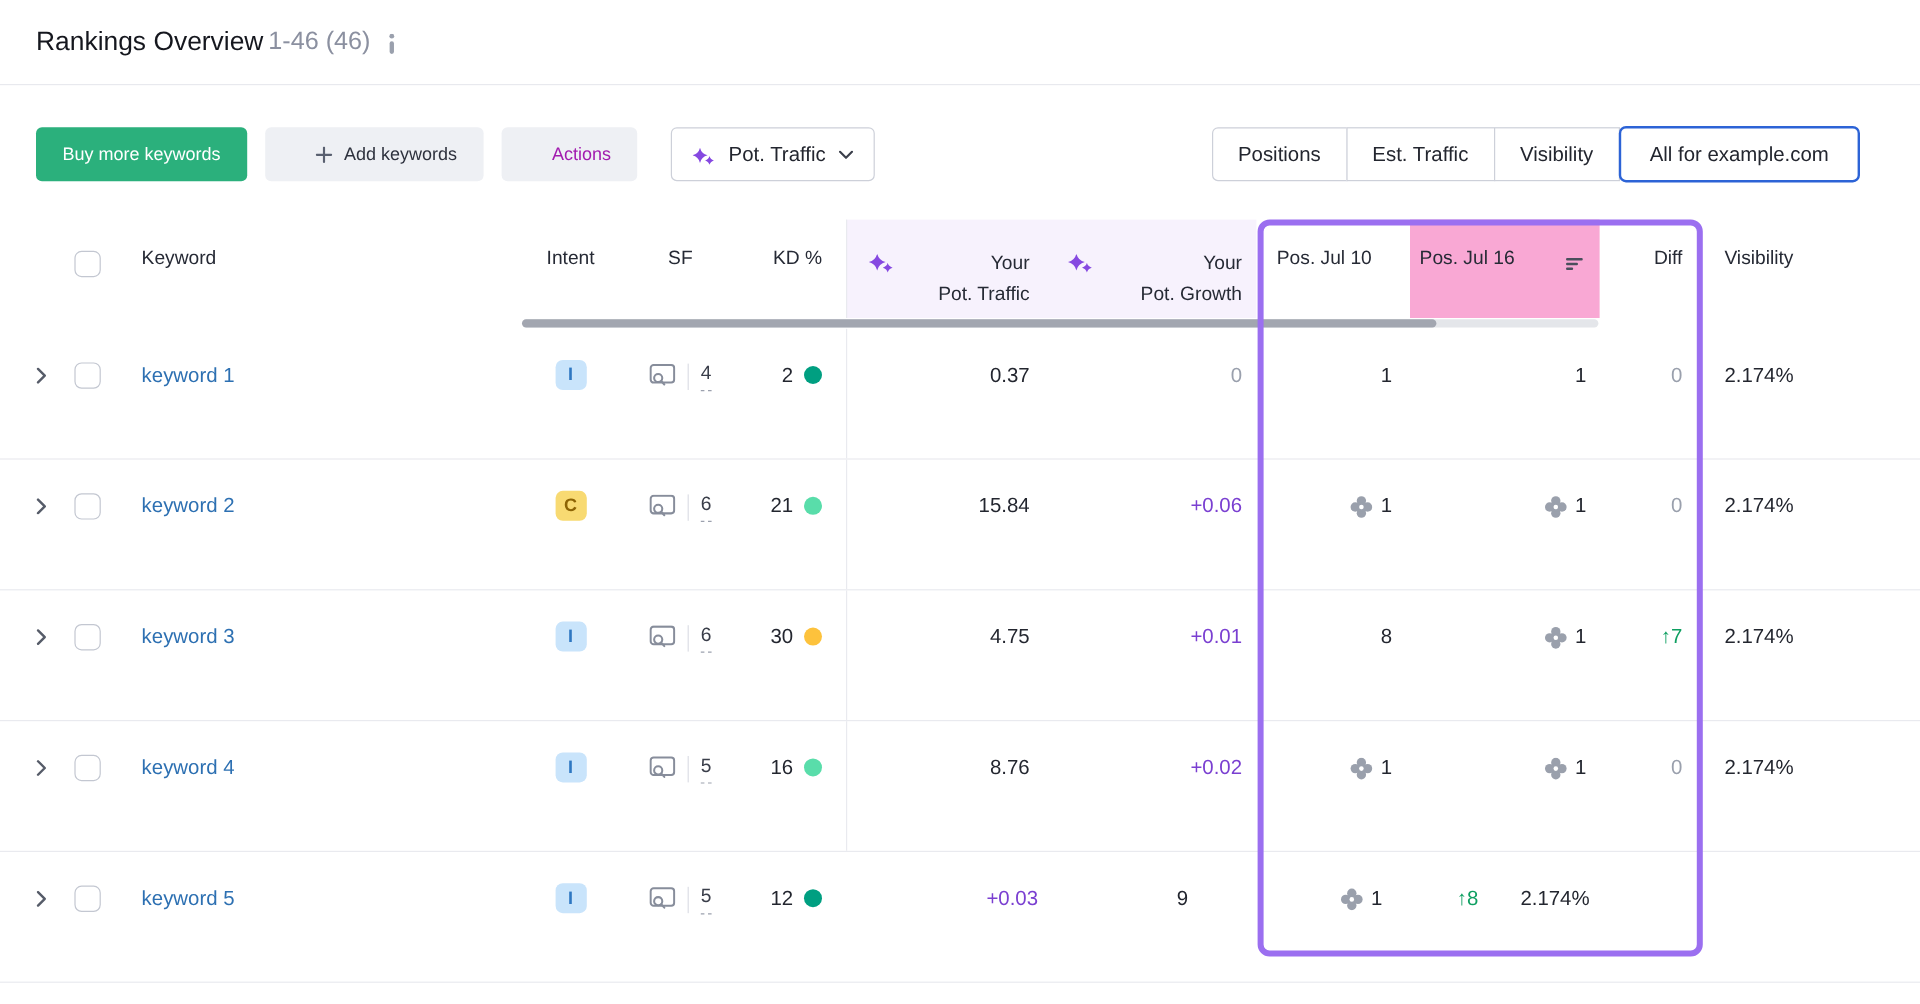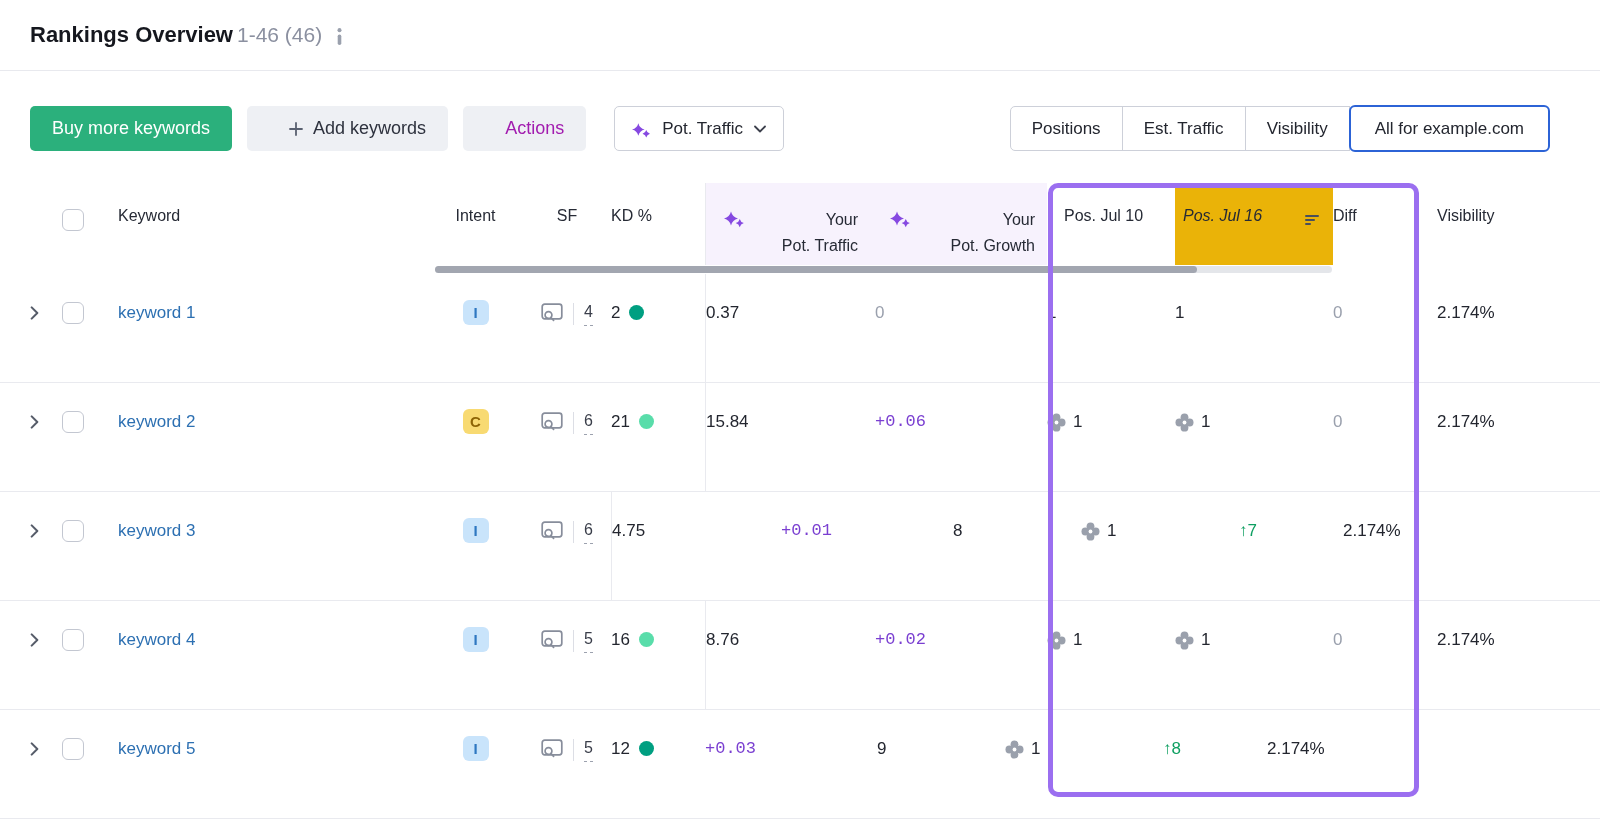--- a/index.html
+++ b/index.html
@@ -3,28 +3,28 @@
 <meta charset="utf-8">
 <style>
   * { margin:0; padding:0; box-sizing:border-box; }
   html,body { width:1600px; height:837px; background:#fff; overflow:hidden;
     font-family:"Liberation Sans", sans-serif; color:#23262f; }
   .app { position:relative; width:1600px; height:837px; background:#fff; }
 
   
   .titlebar { height:71px; display:flex; align-items:center; padding:0 30px;
     border-bottom:1px solid #e8e9ee; }
-  .page-title { font-size:22px; font-weight:700; color:#15171e; }
+  .page-title { font-size:22px; font-weight:400; color:#15171e; }
   .page-range { font-size:21px; color:#8b90a0; margin-left:4px; }
   .info-ic { margin-left:14px; display:inline-flex; margin-top:3px; cursor:pointer; }
 
   
   .toolbar { display:flex; align-items:center; padding:35px 50px 0 30px; height:80px; }
   .btn { height:45px; display:inline-flex; align-items:center; border-radius:5px;
-    font-size:18px; padding:0 22px; border:none; cursor:pointer; white-space:nowrap; }
+    font-size:15px; padding:0 22px; border:none; cursor:pointer; white-space:nowrap; }
   .btn-green { background:#2bb07c; color:#fff; }
   .btn-gray { background:#eef0f4; color:#2e323e; gap:10px;padding-left:42px; }
   .btn-gray.dim { color:#a21caf; }
   .ml15 { margin-left:15px; } .ml28 { margin-left:28px; }
   .dropdown { height:45px; border:1px solid #cdd0d9; border-radius:5px; background:#fff;
     display:inline-flex; align-items:center; gap:11px; padding:0 17px; cursor:pointer;
     font-size:17px; color:#23262f; }
   .spacer { flex:1; }
   .tabs { display:flex; align-items:center; }
   .tab { height:45px; background:#fff; border:1px solid #cdd0d9; margin-left:-1px;
@@ -32,42 +32,42 @@
     color:#23262f; cursor:pointer; position:relative; }
   .tab:first-child { border-radius:5px 0 0 5px; margin-left:0; }
   .tab.active { border:2px solid #2c63d6; border-radius:6px; height:47px;
     padding:0 24px; z-index:2; }
 
   
   .table { margin-top:32px; position:relative; }
   .cell { flex-shrink:0; display:flex; align-items:flex-start; padding-top:26px; }
   .thead { display:flex; height:82px; }
   .thead .cell { padding-top:24px; font-size:16px; color:#262a35; }
-  .right { justify-content:flex-start; }
+  .right { justify-content:flex-end; }
   .center { justify-content:center; }
 
   .c-pad { width:30px; } .c-exp { width:32px; } .c-chk { width:36px; }
   .c-kw { width:330px; padding-left:20px; }
   .c-intent { width:95px; }
   .c-sf { width:88px; }
   .c-kd { width:94px; padding-right:20px; }
   .c-traffic { width:170px; padding-right:17px; border-left:1px solid #e9eaef; }
   .c-growth { width:172px; padding-right:12px; }
   .c-pos10 { width:128px; padding-right:15px; }
   .c-pos16 { width:158px; padding-right:11px; }
   .c-diff { width:87px; padding-right:18px; }
   .c-vis { width:150px; padding-left:17px; }
 
   .h-tinted { background:#f7f2fd; }
   .h-traffic { padding-left:18px; padding-right:17px; justify-content:flex-start; }
   .h-growth { padding-left:15px; padding-right:12px; justify-content:flex-start; }
   .th-two { flex:1; display:flex; flex-direction:column; text-align:right; line-height:26px; }
   .h-pos10 { padding-left:17px; justify-content:flex-start; }
-  .h-pos16 { background:#eab308; padding-left:8px; padding-right:12px;
-    justify-content:space-between;font-style:italic; }
+  .h-pos16 { background:#f9a8d4; padding-left:8px; padding-right:12px;
+    justify-content:space-between; }
   .spark { margin-top:3px; }
   .sort-ic { margin-top:7px; }
 
   .scroll-row { height:9px; position:relative; }
   .scroll-track { position:absolute; left:435px; top:1px; width:897px; height:7px;
     border-radius:4px; background:#e4e6ea; cursor:pointer; }
   .scroll-thumb { position:absolute; left:435px; top:1px; width:762px; height:7px;
     border-radius:4px; background:#a2a6b0; cursor:grab; }
 
   .row { display:flex; height:109px; border-bottom:1px solid #e9eaef; font-size:17px; }
@@ -81,21 +81,21 @@
   .badge-c { background:#f8da72; color:#8d6405; }
   .sf-ico { margin-top:3px; cursor:pointer; }
   .sf-div { width:1px; height:22px; background:#dcdee5; margin:3px 10px 0; }
   .sf-num { font-size:16px; color:#3a3e4a; line-height:24px; border-bottom:1px dashed #9ca1ae;
     padding-bottom:1px; cursor:pointer; }
   .kd-num { line-height:26px; }
   .kd-dot { width:15px; height:15px; border-radius:50%; margin-left:9px; margin-top:5px; }
   .kd-g1 { background:#009f81; } .kd-g2 { background:#59ddaa; } .kd-y { background:#fdc23c; }
   .val { line-height:26px; color:#23262f; }
   .muted { color:#9aa0ad; }
-  .growth-pos { color:#7a3fd1;font-family:Liberation Mono, monospace; }
+  .growth-pos { color:#7a3fd1; }
   .diff-up { color:#0e9f61; }
   .serp-ico { margin:4px 7px 0 0; }
 
   .highlight-rect { position:absolute; left:1048px; top:183px; width:371px; height:614px;
     border:5px solid #9b6ff0; border-radius:10px; pointer-events:none; z-index:6; }
 </style>
 </head>
 <body>
 
 <svg width="0" height="0" style="position:absolute">
@@ -374,20 +374,24 @@
       <div class="cell c-intent center">
           <span class="badge badge-i">I</span>
         </div>
       <div class="cell c-sf center">
         <span class="sf-ico"><svg width="22" height="20">
               <use href="#i-serp"></use>
             </svg></span>
         <span class="sf-div"></span>
         <span class="sf-num">6</span>
       </div>
+      <div class="cell c-kd right">
+        <span class="kd-num">30</span>
+        <span class="kd-dot kd-y"></span>
+      </div>
       <div class="cell c-traffic right">
           <span class="val">4.75</span>
         </div>
       <div class="cell c-growth right">
           <span class="val growth-pos">+0.01</span>
         </div>
       <div class="cell c-pos10 right">
           <span class="val">8</span>
         </div>
       <div class="cell c-pos16 right">

